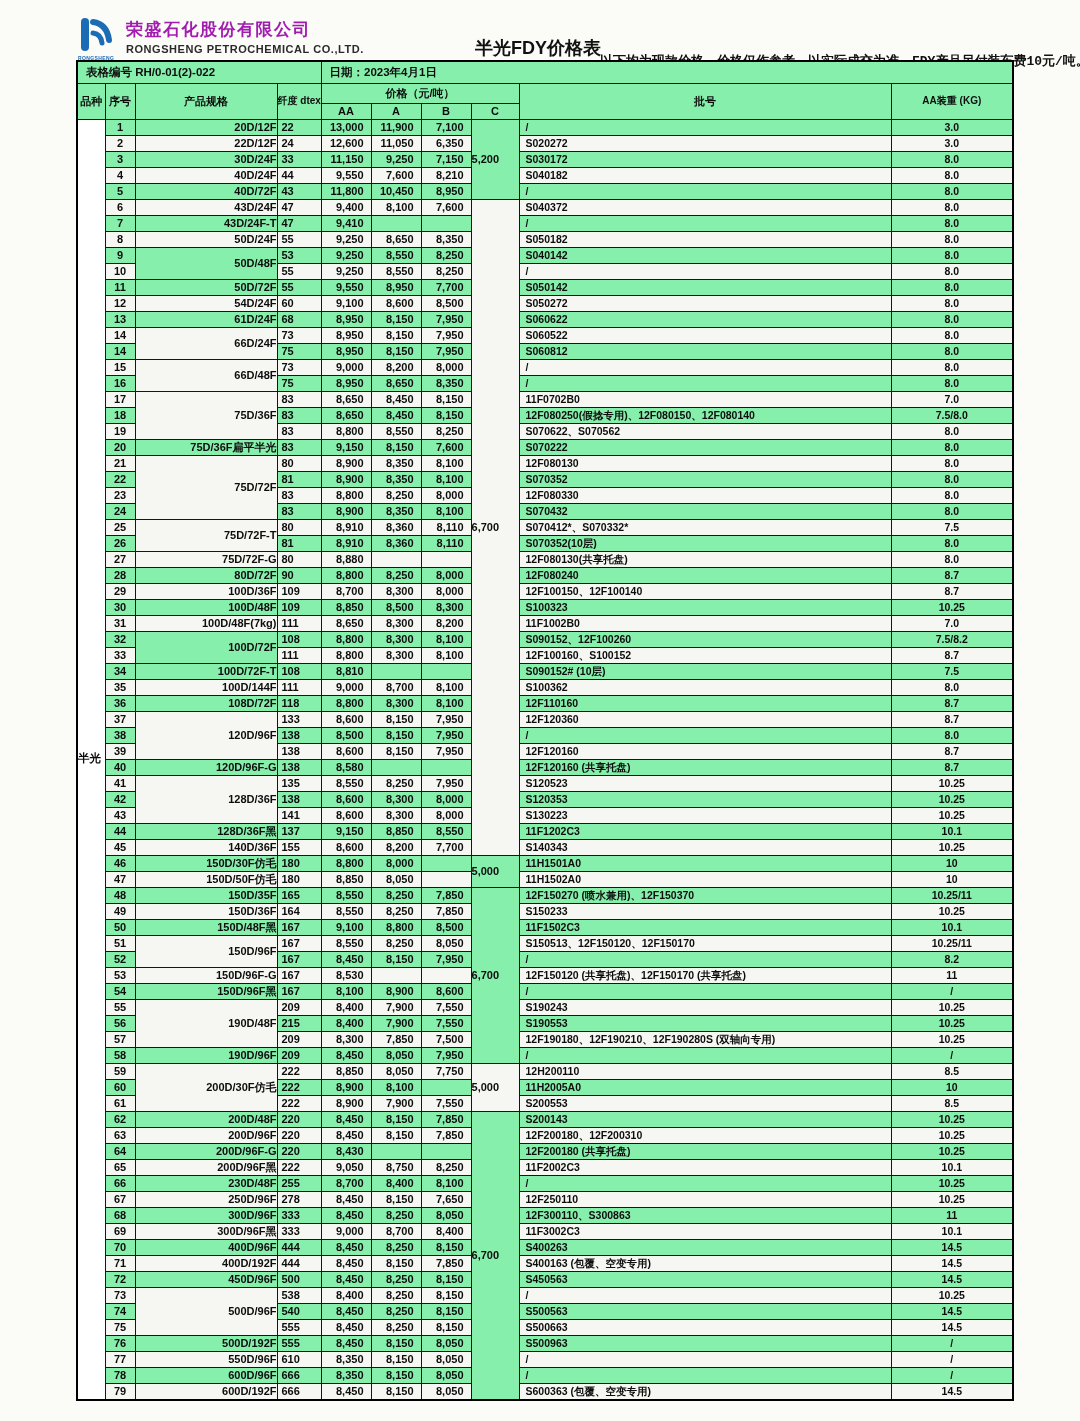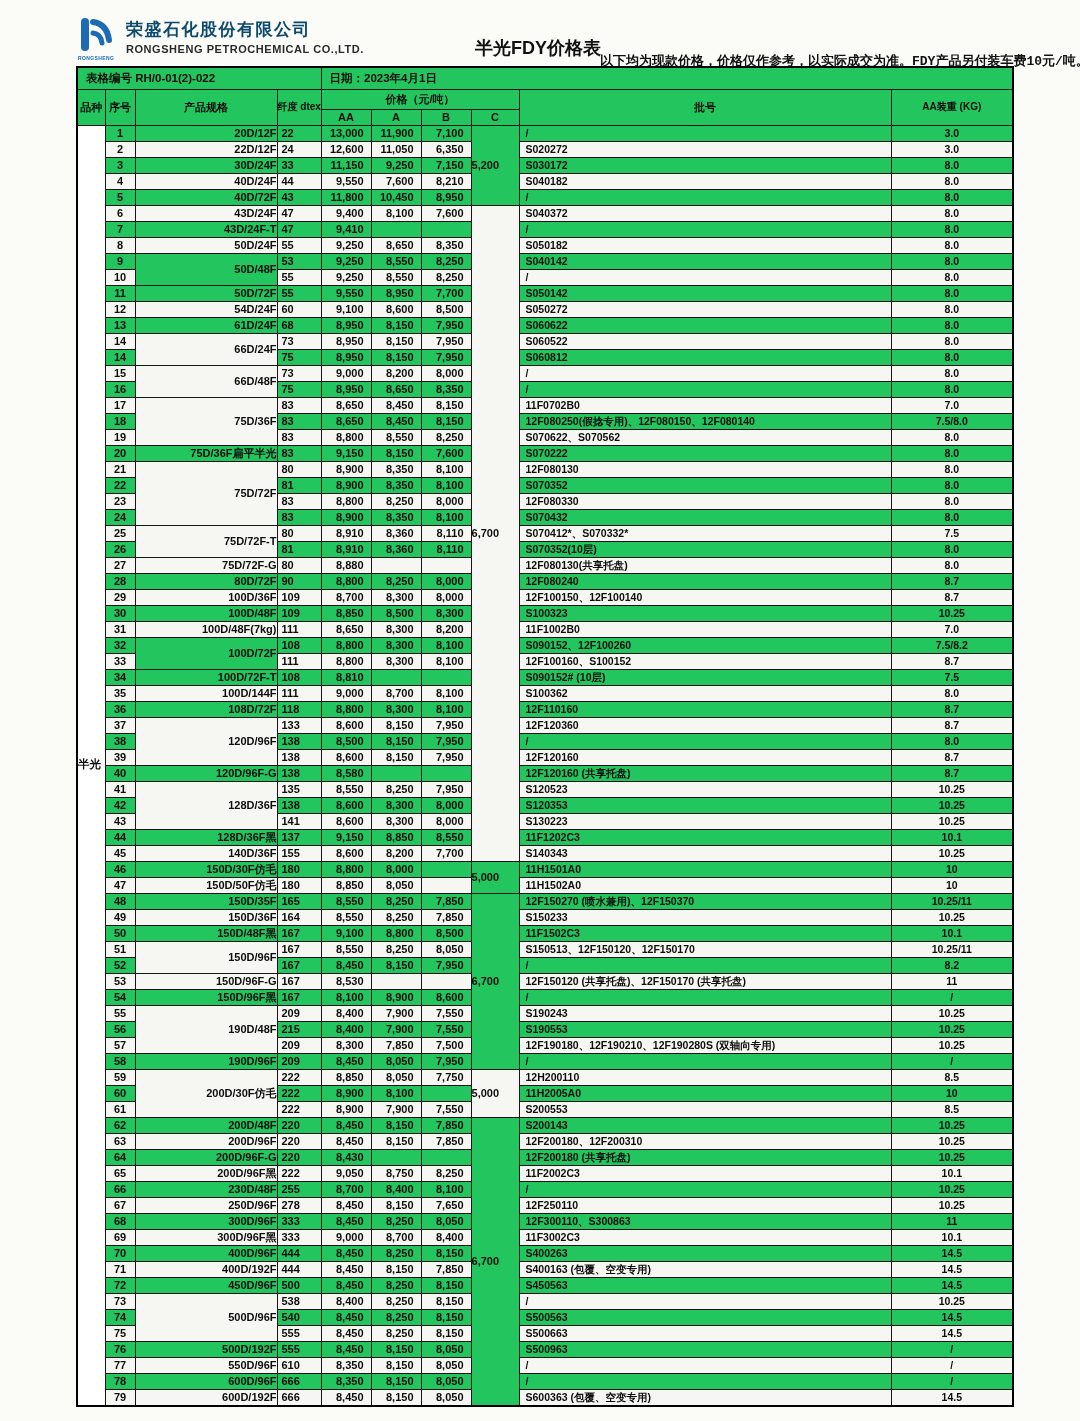--- a/index.html
+++ b/index.html
@@ -12,30 +12,30 @@
     overflow:hidden;
   }
   .page { position:absolute; inset:0; }
 
   
   .topbar { position:absolute; left:0; top:0; width:1080px; height:66px; }
   .logo-block { position:absolute; left:78px; top:16px; display:flex; align-items:flex-start; }
   .logo-icon { width:40px; height:46px; position:relative; }
   .logo-icon .rs-word { position:absolute; left:0; bottom:1px; font-size:5px; font-weight:700; color:#1b6cb5; letter-spacing:0.4px; }
   .company { margin-left:8px; padding-top:2px; }
-  .company-cn { font-size:17px; font-weight:700; color:#0c4a6e; letter-spacing:1.5px; }
+  .company-cn { font-size:17px; font-weight:700; color:#a21caf; letter-spacing:1.5px; }
   .company-en { font-size:11px; font-weight:700; color:#2a2a2a; letter-spacing:0.55px; margin-top:2px; }
   .sheet-title { position:absolute; left:475px; top:36px; font-size:18px; font-weight:700; }
   .sheet-note { position:absolute; left:600px; top:52px; width:420px; font-size:13px; font-weight:700; white-space:nowrap;font-family:Liberation Mono, monospace; }
 
   
   table.price {
-    position:absolute; left:76px; top:66px; width:936px;
+    position:absolute; left:76px; top:60px; width:936px;
     border-collapse:collapse; table-layout:fixed;
-    background:#22c55e;
+    background:#86efac;
   }
   table.price td, table.price th {
     border:1px solid #161616;
     overflow:hidden; white-space:nowrap;
     font-weight:700; color:#0d0d0d;
   }
   table.price { border:2px solid #000; }
   tr.meta-row td { height:22px; font-size:11.5px; text-align:left; padding-left:8px; }
   thead th { font-size:11px; text-align:center; vertical-align:middle; }
   tr.hdr1 th { height:20px; }

